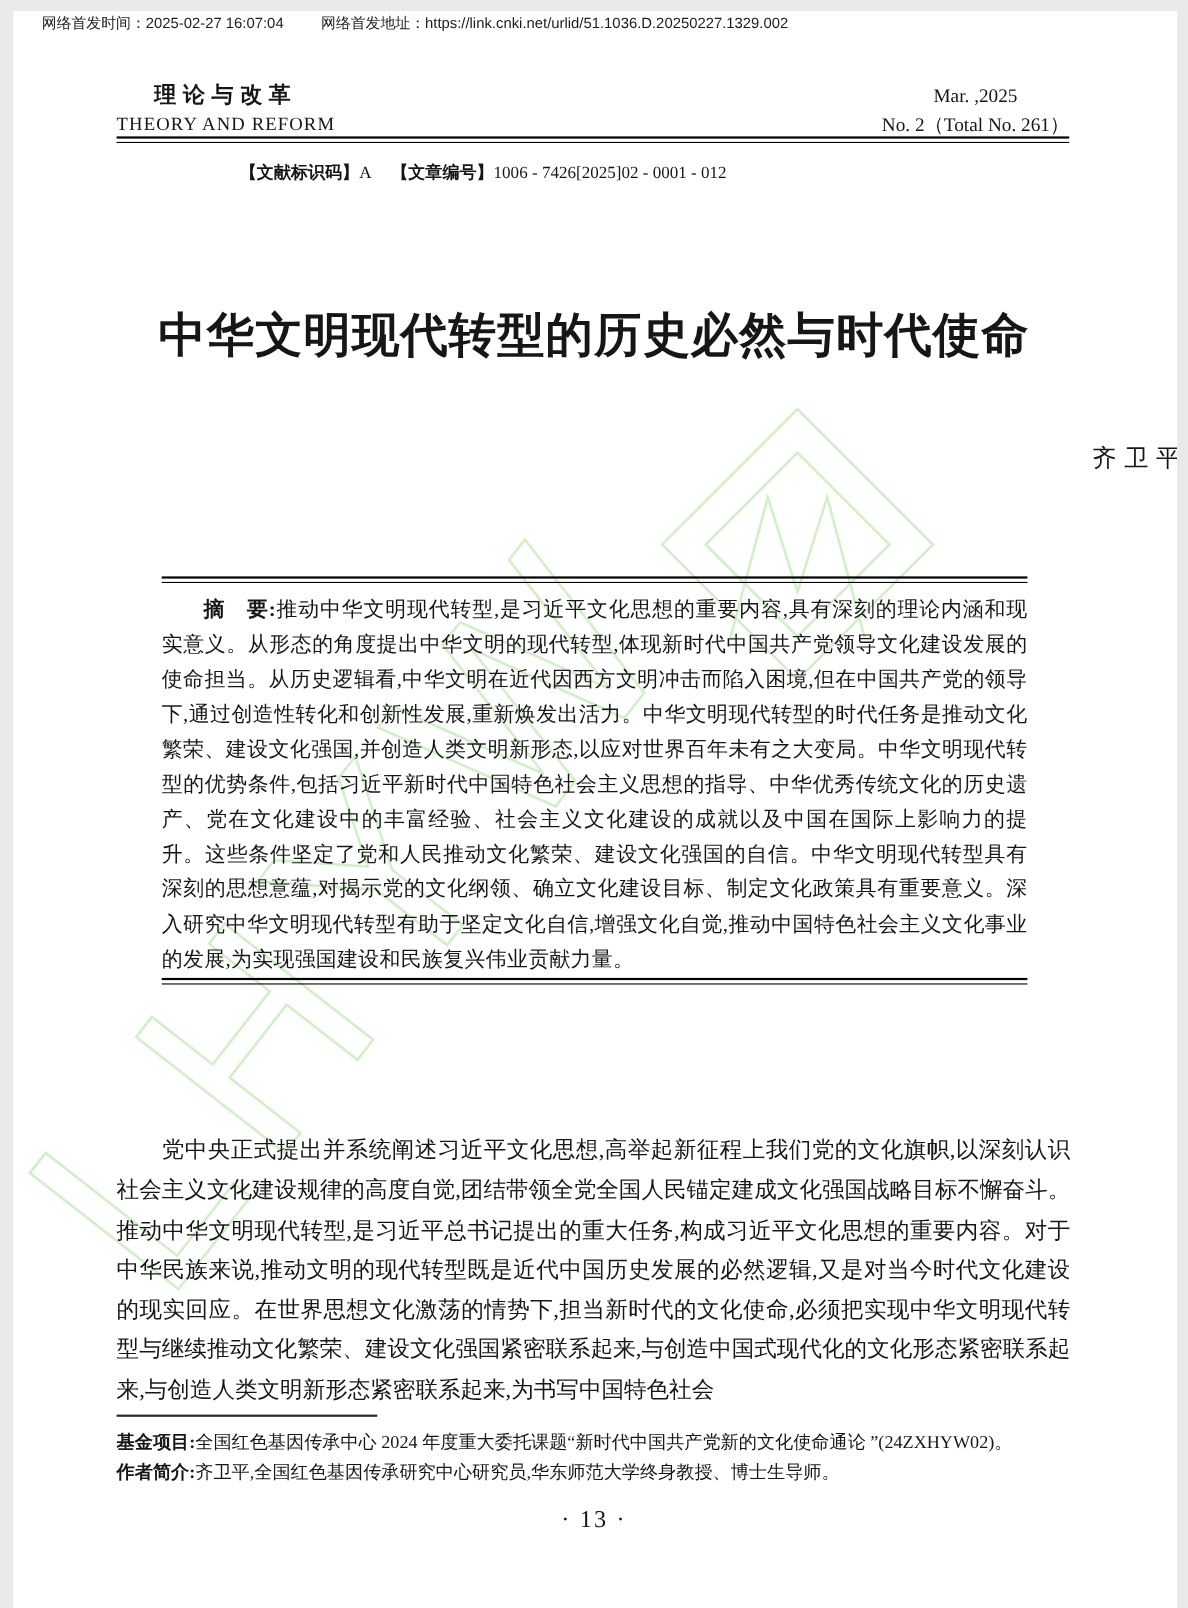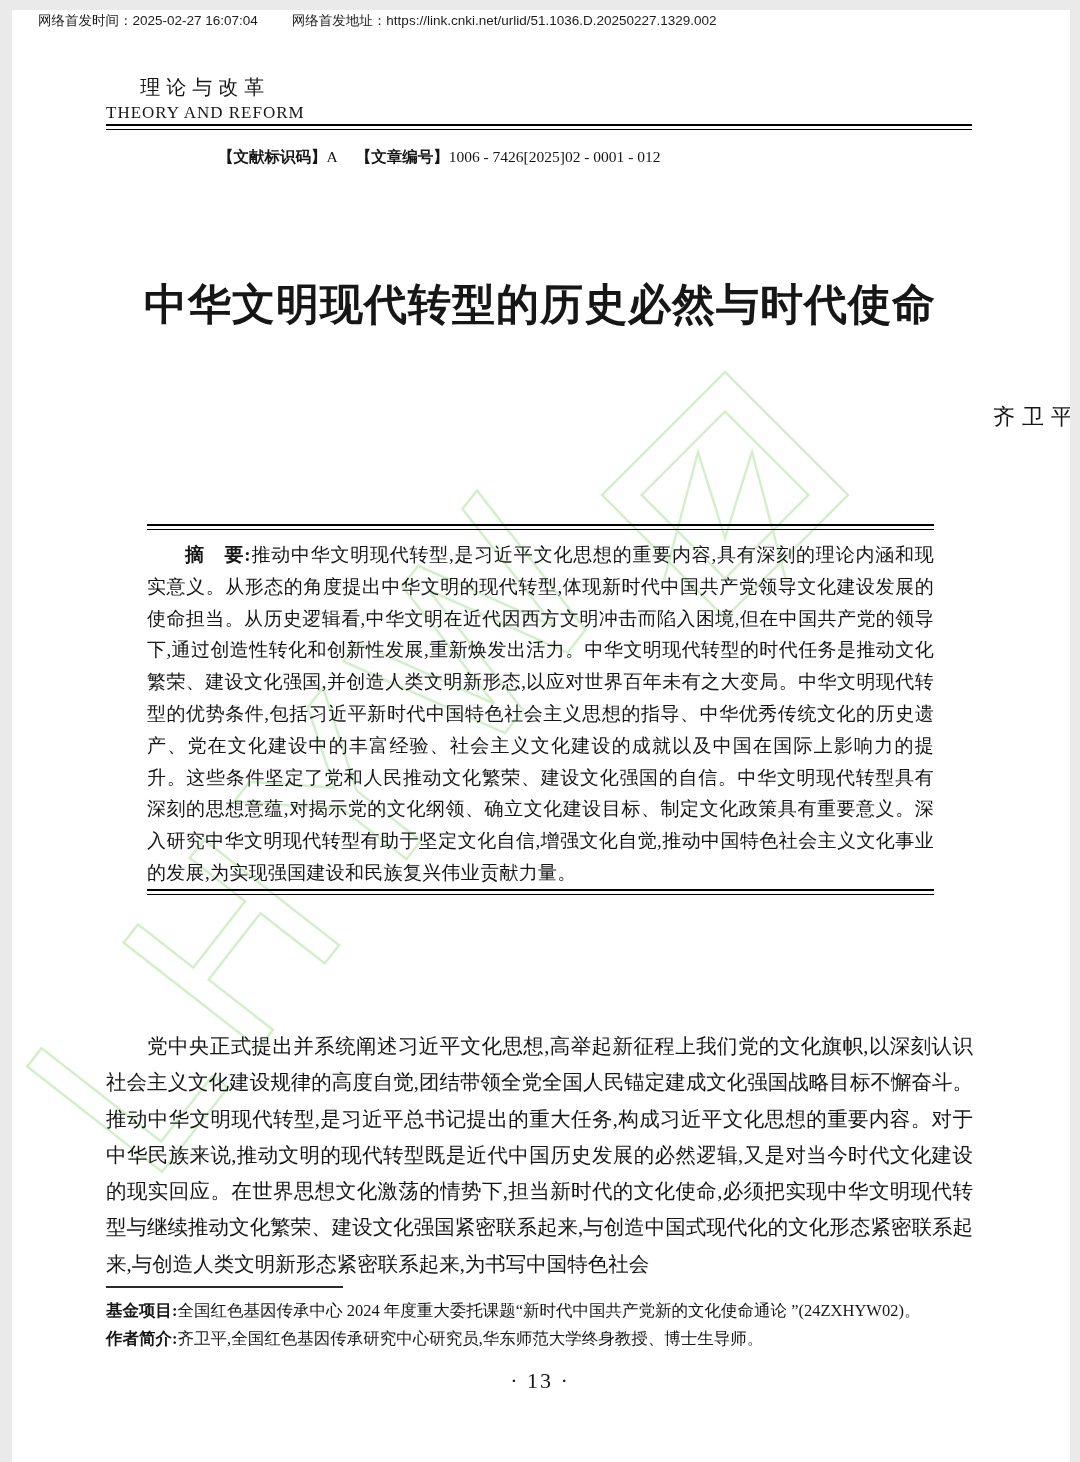--- a/index.html
+++ b/index.html
@@ -19,21 +19,21 @@
     font-size:13.5px;font-family:"Liberation Sans", sans-serif;color:#1c1c1c;white-space:nowrap;
   }
   .meta-gap{display:inline-block;width:34px;}
 
   .jheader{
     position:absolute;top:74px;left:106px;width:866px;z-index:1;
     display:flex;justify-content:space-between;align-items:flex-start;
     text-align:center;font-size:17.5px;line-height:26px;
   }
   .jh-col{white-space:nowrap;}
-  .jh-center-l1{font-size:20px;font-weight:normal;letter-spacing:6px;}
+  .jh-center-l1{font-size:20px;font-weight:bold;letter-spacing:6px;}
   .jh-center-l2{font-size:17px;letter-spacing:1px;}
 
   .header-rule{
     position:absolute;top:124px;left:106px;width:866px;height:3px;z-index:1;
     border-top:2.5px solid #000;border-bottom:1.5px solid #000;
   }
 
   .doc-codes{position:absolute;top:147px;left:218px;z-index:1;font-size:15.5px;white-space:nowrap;}
   .doc-codes .lbl{font-weight:bold;}
   .doc-codes .val1{margin-right:18px;}
@@ -92,20 +92,24 @@
 
 <div class="meta-line">
   <span>网络首发时间：</span><span>2025-02-27 16:07:04</span><span class="meta-gap"></span><span>网络首发地址：</span><span>https://link.cnki.net/urlid/51.1036.D.20250227.1329.002</span>
 </div>
 
 <div class="jheader">
   <div class="jh-col">
     <div class="jh-center-l1">理论与改革</div>
     <div class="jh-center-l2">THEORY AND REFORM</div>
   </div>
+  <div class="jh-col">
+    <div>Mar. ,2025</div>
+    <div>No. 2（Total No. 261）</div>
+  </div>
 </div>
 
 <div class="header-rule"></div>
 
 <div class="doc-codes">
   <span class="lbl">【文献标识码】</span><span class="val1">A</span><span class="lbl">【文章编号】</span><span>1006 - 7426[2025]02 - 0001 - 012</span>
 </div>
 
 <h1 class="article-title">中华文明现代转型的历史必然与时代使命</h1>
 <div class="author-name">齐卫平</div>

